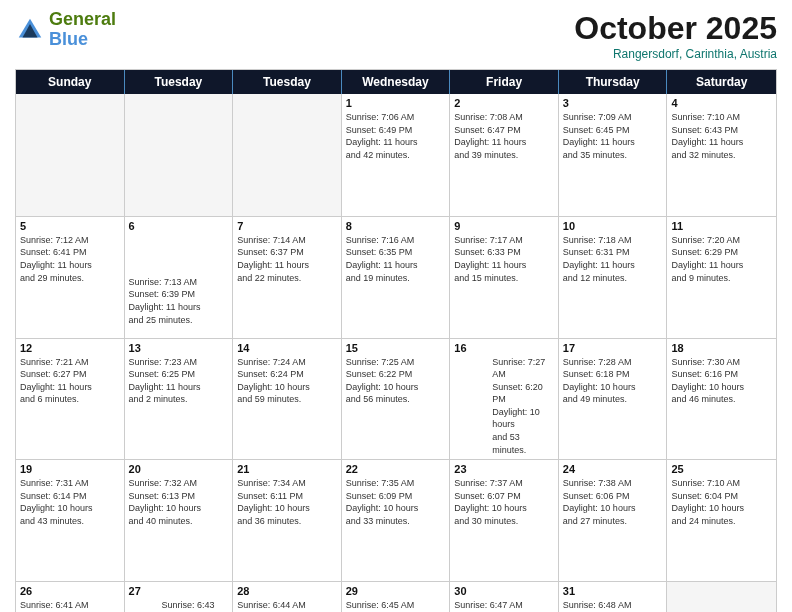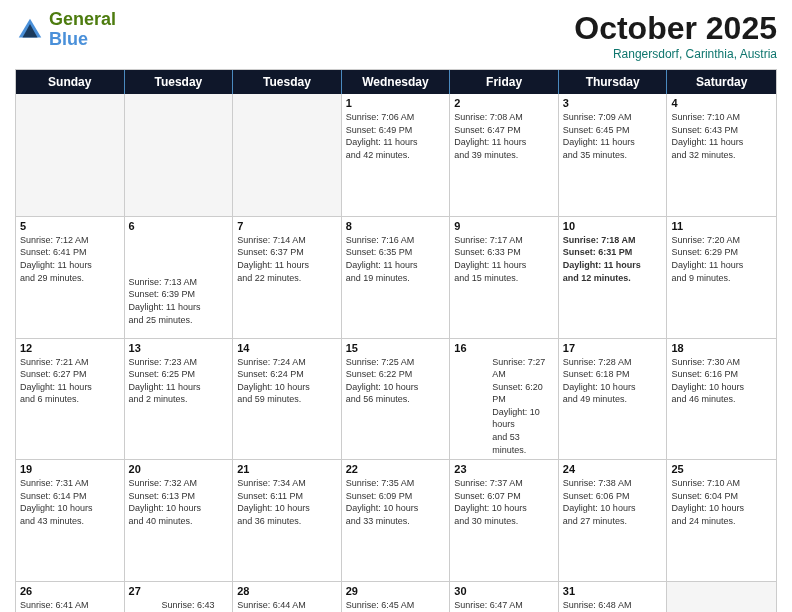--- a/index.html
+++ b/index.html
@@ -210,21 +210,21 @@
           </div>
           <div class="cal-cell">
             <div class="day-number">9</div>
             <div class="day-info" style="white-space: pre-line;">Sunrise: 7:17 AM
 Sunset: 6:33 PM
 Daylight: 11 hours
 and 15 minutes.</div>
           </div>
           <div class="cal-cell">
             <div class="day-number">10</div>
-            <div class="day-info" style="white-space: pre-line; font-weight: bold;">Sunrise: 7:18 AM
+            <div class="day-info" style="white-space: pre-line;">Sunrise: 7:18 AM
 Sunset: 6:31 PM
 Daylight: 11 hours
 and 12 minutes.</div>
           </div>
           <div class="cal-cell">
             <div class="day-number">11</div>
             <div class="day-info" style="white-space: pre-line;">Sunrise: 7:20 AM
 Sunset: 6:29 PM
 Daylight: 11 hours
 and 9 minutes.</div>

